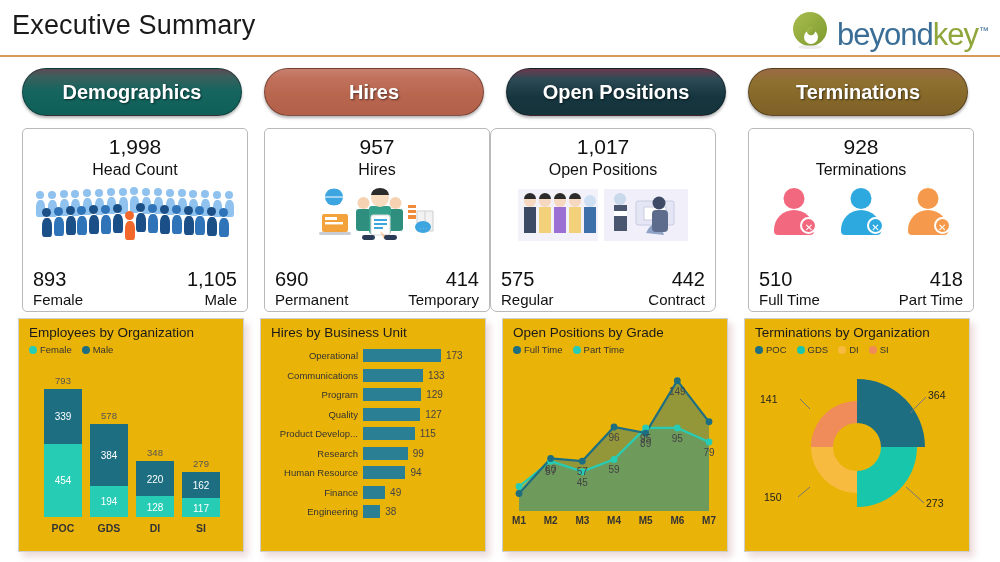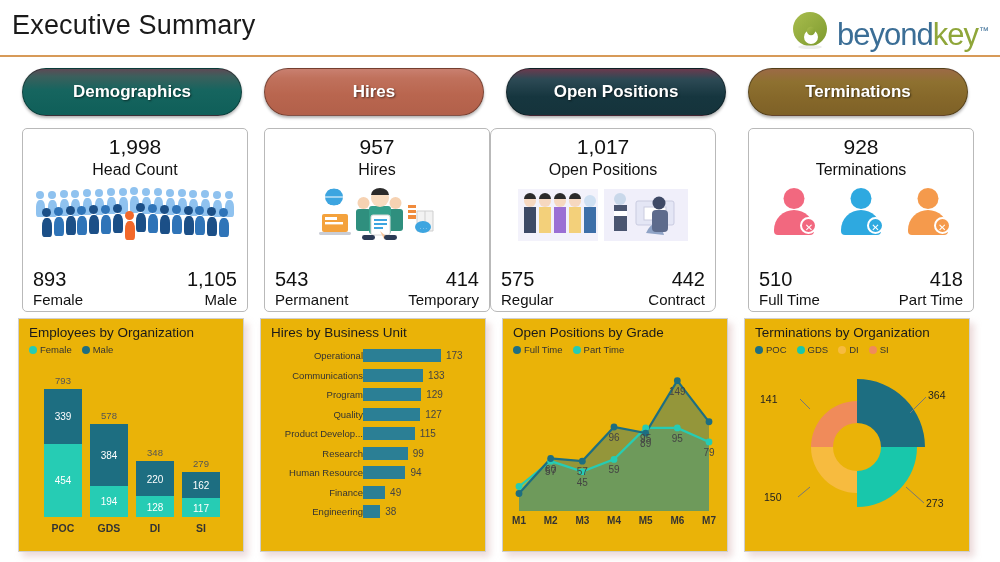--- a/index.html
+++ b/index.html
@@ -27,21 +27,21 @@
   .logo-k { color: #8fa63a; }
   .logo-tm { font-size: 10px; color: #3b6e96; vertical-align: super; margin-left: 1px; }
   .gold-rule { position: absolute; left: 0; top: 55px; width: 1000px; height: 2px; background: #d79a58; }
 
   
   .tabs { position: absolute; left: 0; top: 68px; width: 1000px; height: 50px; }
   .tab {
     position: absolute; top: 0; height: 48px; width: 220px;
     border-radius: 24px; border: 1px solid rgba(0,0,0,.35);
     display: flex; align-items: center; justify-content: center;
-    color: #ffffff; font-size: 17px; font-weight: bold;
+    color: #ffffff; font-size: 20px; font-weight: bold;
     text-shadow: 1px 1px 2px rgba(0,0,0,.55);
     box-shadow: 0 2px 3px rgba(0,0,0,.30);
   }
   .tab.t1 { left: 22px;  background: linear-gradient(180deg,#5c4a55 0%,#3c5f5c 16%,#16655f 46%,#0f5f59 100%); }
   .tab.t2 { left: 264px; background: linear-gradient(180deg,#c98070 0%,#c0715c 20%,#b9664f 55%,#b2604a 100%); }
   .tab.t3 { left: 506px; background: linear-gradient(180deg,#6b3a4e 0%,#2d4a55 22%,#16363f 60%,#15333b 100%); }
   .tab.t4 { left: 748px; background: linear-gradient(180deg,#9c6a46 0%,#8e7130 28%,#86682a 62%,#7e6127 100%); }
 
   
   .kpi {
@@ -109,21 +109,21 @@
     font-size: 9.5px; color: #555;
   }
   .col .cat {
     position: absolute; left: -6px; right: -6px; bottom: -17px; text-align: center;
     font-size: 10.5px; color: #333; font-weight: bold;
   }
 
   
   .hbars { padding: 6px 8px 0 6px; }
   .hrow { display: flex; align-items: center; height: 19.5px; }
-  .hrow .hlabel { width: 96px; text-align: right; font-size: 9.5px; color: #333; white-space: nowrap; }
+  .hrow .hlabel { width: 96px; text-align: right; font-size: 9.5px; color: #333; padding-right: 5px; white-space: nowrap; }
   .hrow .hbar { height: 13px; background: #2b7f95; }
   .hrow .hval { font-size: 10px; color: #444; padding-left: 5px; }
 
   
   .areachart { position: relative; width: 208px; height: 172px; margin: 2px auto 0; }
   .areachart svg { position: absolute; left: 0; top: 0; }
   .axis-m { position: absolute; bottom: 0; height: 14px; width: 100%; }
   .axis-m span { position: absolute; font-size: 10px; color: #333; font-weight: bold; transform: translateX(-50%); }
   .pt-label { position: absolute; font-size: 10px; color: #444; transform: translate(-50%,0); }
 
@@ -358,21 +358,21 @@
           <path d="M107 30 v20" stroke="#cfcfcf"></path>
           <ellipse cx="105" cy="46" rx="8" ry="6" fill="#3da5e0"></ellipse>
           <text x="102" y="48" font-size="5" fill="#fff">. . .</text>
           <rect x="44" y="54" width="13" height="5" rx="2.4" fill="#2b3a55"></rect>
           <rect x="66" y="54" width="13" height="5" rx="2.4" fill="#2b3a55"></rect>
         </svg>
       </div>
     </div>
     <div class="kpi-foot">
       <div class="kpi-foot-row">
-        <span class="kpi-num">543</span>
+        <span class="kpi-num">690</span>
         <span class="kpi-num">414</span>
       </div>
       <div class="kpi-foot-row">
         <span class="kpi-sub">Permanent</span>
         <span class="kpi-sub">Temporary</span>
       </div>
     </div>
   </div>
 
   <div class="kpi k3">

